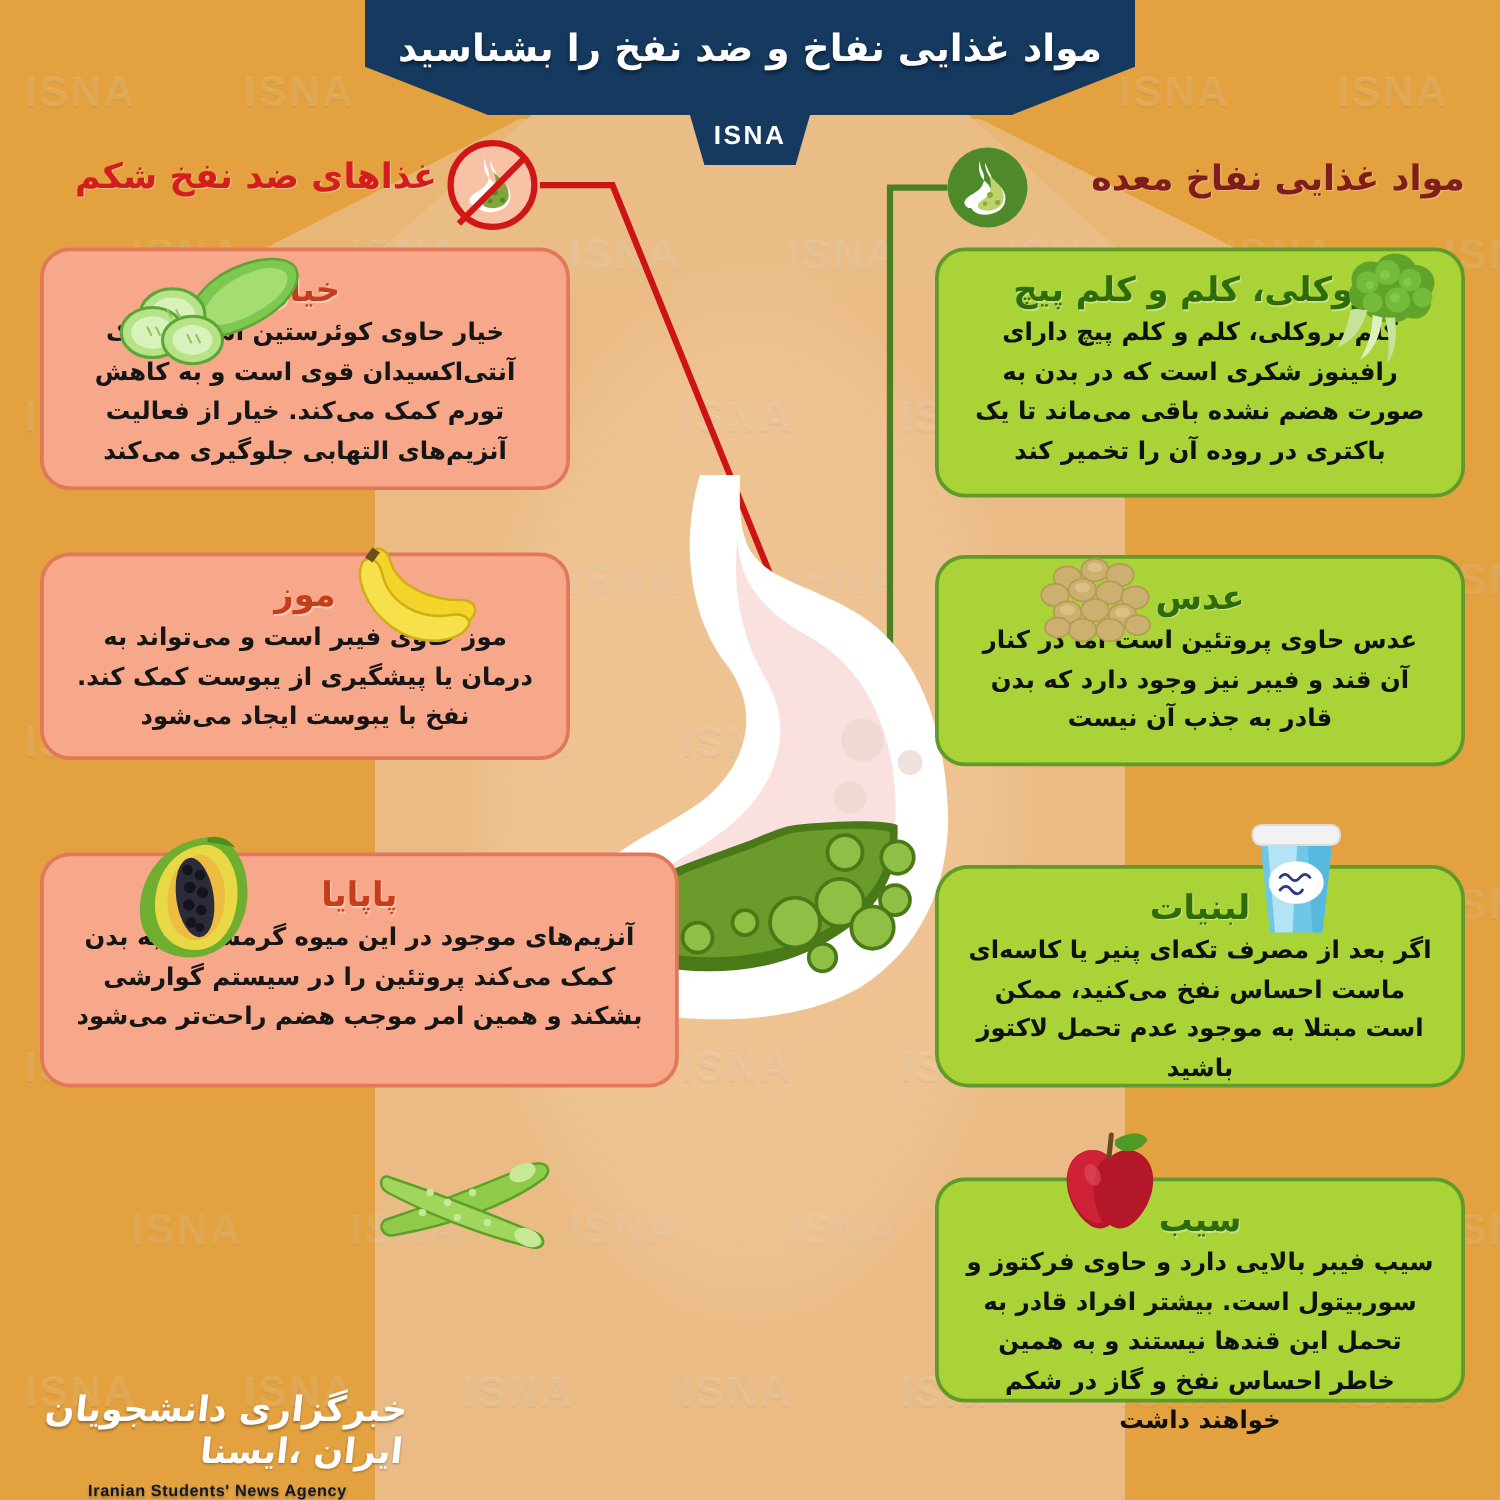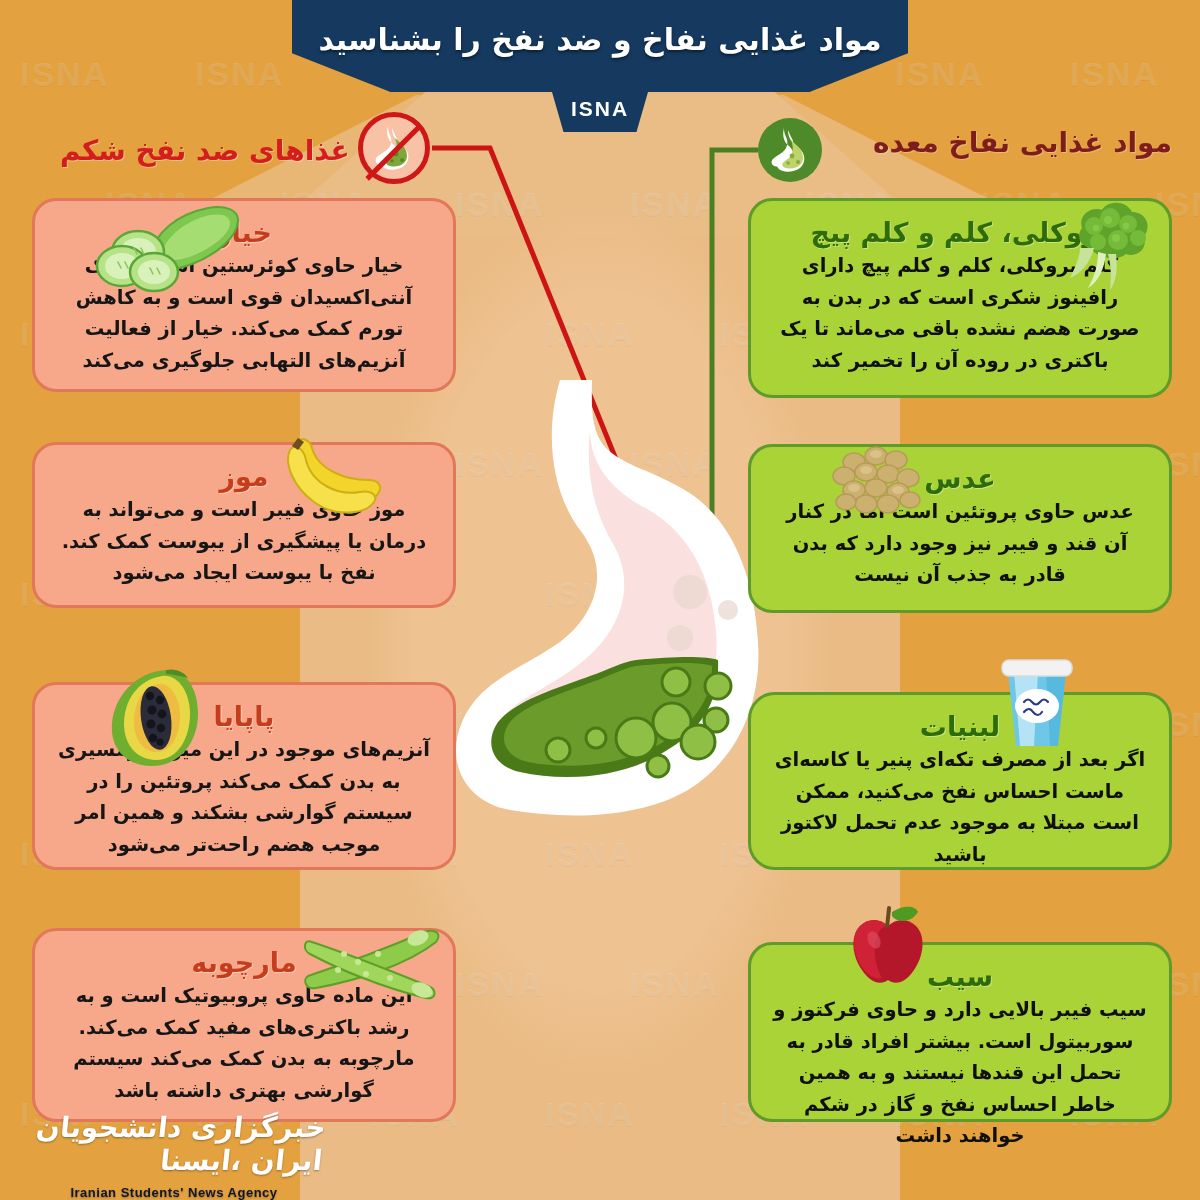--- a/index.html
+++ b/index.html
@@ -58,21 +58,21 @@
     position:absolute;left:552px;top:92px;width:96px;height:40px;
     background:#15395f;clip-path:polygon(0 0,100% 0,88% 100%,12% 100%);
     display:flex;align-items:center;justify-content:center;
     box-shadow:0 3px 6px rgba(0,0,0,.25);
   }
   .isna-tab span{color:#fff;font-weight:700;font-size:21px;letter-spacing:2px;
     font-family:"Liberation Sans",sans-serif;padding-bottom:6px;}
 
   
   .sec-head{position:absolute;font-weight:700;font-size:28px;direction:rtl;white-space:nowrap;}
-  .sec-head.left{left:60px;top:134px;color:#d41d1d;text-shadow:1px 1px 0 rgba(255,255,255,.35);}
+  .sec-head.left{left:60px;top:124px;color:#d41d1d;text-shadow:1px 1px 0 rgba(255,255,255,.35);}
   .sec-head.right{right:28px;top:126px;color:#7f1d1d;text-shadow:1px 1px 0 rgba(255,255,255,.25);text-align:right;}
 
   
   .badge{position:absolute;width:64px;height:64px;border-radius:50%;}
   .badge.left-badge{left:362px;top:116px;background:#f8c2a7;}
   .badge.right-badge{left:758px;top:118px;background:#4e8a29;}
   .badge svg{position:absolute;left:0;top:0;}
   .noslash{
     position:absolute;left:358px;top:112px;width:72px;height:72px;border-radius:50%;
     border:5px solid #d01717;box-sizing:border-box;
@@ -315,21 +315,21 @@
     <div class="card-body">موز حاوی فیبر است و می‌تواند به درمان یا پیشگیری از یبوست کمک کند. نفخ با یبوست ایجاد می‌شود</div>
   </div>
   <svg class="food-icon" style="left:268px;top:430px;" width="130" height="100" viewBox="0 0 130 100">
     <path d="M28 12 C 20 22 24 46 44 62 C 66 80 96 78 108 66 C 116 58 112 50 100 50
              C 78 50 50 40 44 18 C 42 10 34 6 28 12 Z" fill="#f2d42a" stroke="#cfae14" stroke-width="2"></path>
     <path d="M22 20 C 16 32 24 56 46 72 C 68 88 98 84 106 72 C 110 66 104 60 92 62
              C 70 66 44 54 38 30 C 36 20 28 12 22 20 Z" fill="#f7e14b" stroke="#cfae14" stroke-width="2"></path>
     <path d="M24 16 L 30 8 L 36 12 L 30 20 Z" fill="#6b4f22"></path>
   </svg>
 
-  <div class="card left-card" style="left:32px;top:682px;width:424px;height:188px;">
+  <div class="card left-card" style="left:32px;top:682px;width:511px;height:188px;">
     <div class="card-title">پاپایا</div>
     <div class="card-body">آنزیم‌های موجود در این میوه گرمسیری به بدن کمک می‌کند پروتئین را در سیستم گوارشی بشکند و همین امر موجب هضم راحت‌تر می‌شود</div>
   </div>
   <svg class="food-icon" style="left:92px;top:666px;" width="130" height="110" viewBox="0 0 130 110">
     <path d="M74 4 C 44 6 22 30 20 58 C 18 84 36 100 60 100 C 88 100 106 76 106 48
              C 106 22 94 4 74 4 Z" fill="#6fae2e"></path>
     <path d="M70 10 C 46 14 32 34 32 58 C 32 80 46 94 64 94 C 86 94 98 72 98 48
              C 98 26 86 8 70 10 Z" fill="#e8d846"></path>
     <path d="M66 18 C 50 22 42 38 42 56 C 42 74 52 86 64 86 C 80 86 88 68 88 50
              C 88 32 78 16 66 18 Z" fill="#f0a63c" opacity=".55"></path>
@@ -340,24 +340,20 @@
       <circle cx="60" cy="44" r="4.6"></circle>
         <circle cx="70" cy="48" r="4.4"></circle>
       <circle cx="59" cy="58" r="4.6"></circle>
         <circle cx="69" cy="62" r="4.2"></circle>
       <circle cx="61" cy="72" r="4.2"></circle>
         <circle cx="68" cy="76" r="3.6"></circle>
     </g>
     <path d="M74 4 C 84 2 92 6 96 12 C 88 10 80 8 74 8 Z" fill="#4f8d20"></path>
   </svg>
 
-  <div class="card left-card" style="left:32px;top:928px;width:424px;height:194px;">
-    <div class="card-title">مارچوبه</div>
-    <div class="card-body">این ماده حاوی پروبیوتیک است و به رشد باکتری‌های مفید کمک می‌کند. مارچوبه به بدن کمک می‌کند سیستم گوارشی بهتری داشته باشد</div>
-  </div>
   <svg class="food-icon" style="left:298px;top:918px;" width="150" height="90" viewBox="0 0 150 90">
     <g stroke="#5d9f27" stroke-width="2">
       <path d="M10 58 C 40 48 80 34 126 14 C 138 10 144 16 138 24 C 110 46 62 62 18 70
                C 8 72 4 62 10 58 Z" fill="#8fcb4a"></path>
       <path d="M14 24 C 44 34 86 50 130 68 C 140 72 138 82 128 80 C 86 70 42 52 12 36
                C 4 32 6 20 14 24 Z" fill="#9fd65b"></path>
     </g>
     <g fill="#c7e896">
       <ellipse cx="120" cy="20" rx="11" ry="7" transform="rotate(-22 120 20)"></ellipse>
       <ellipse cx="124" cy="72" rx="11" ry="7" transform="rotate(22 124 72)"></ellipse>

